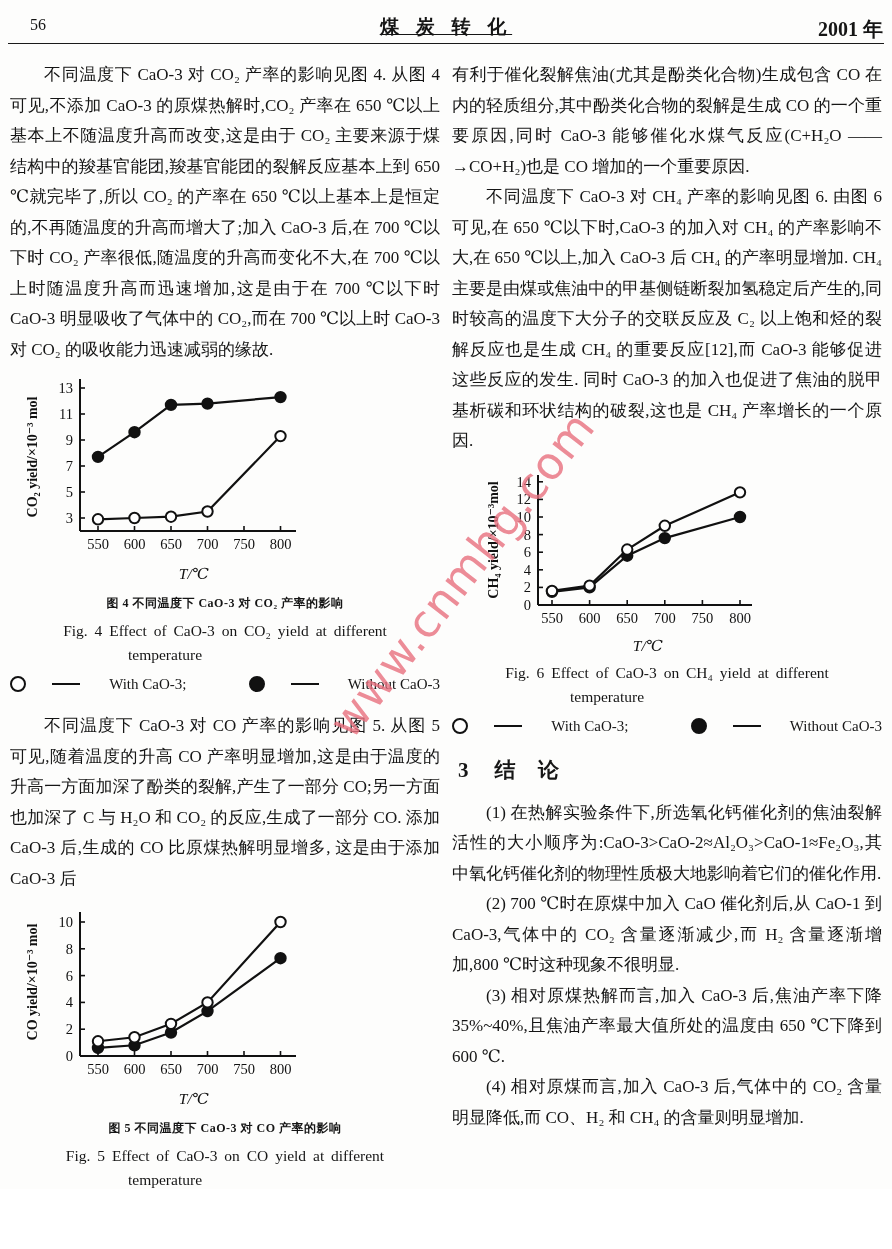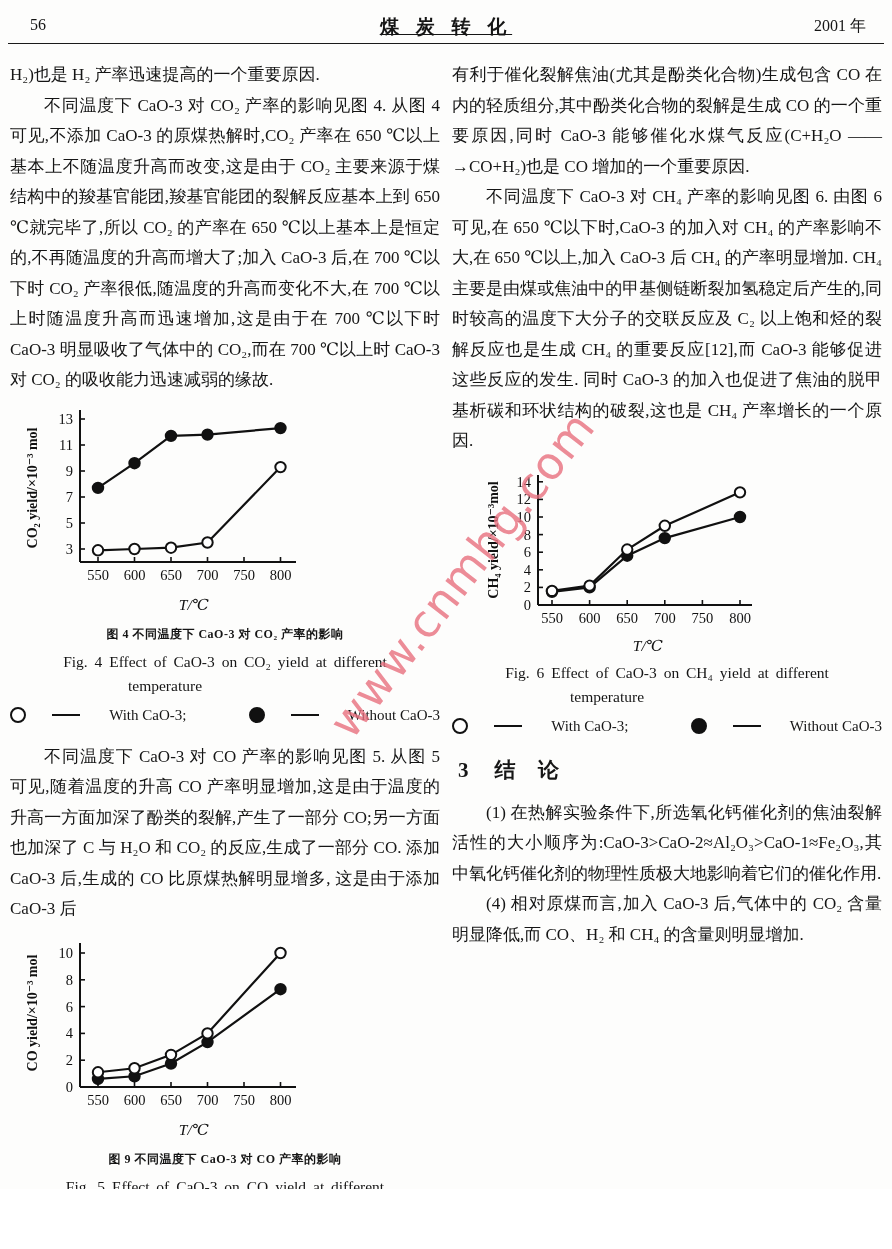--- a/index.html
+++ b/index.html
@@ -9,21 +9,21 @@
     width:892px;height:1189px;
     background:#fdfdfc;
     overflow:hidden;
     font-family:"Liberation Serif","DejaVu Serif",serif;
     color:#151515;
   }
   
   .hdr-pagenum{position:absolute;left:30px;top:16px;font-size:16px;}
   .hdr-title{position:absolute;left:0;right:0;top:14px;text-align:center;
     font-size:19px;font-weight:bold;white-space:pre;letter-spacing:6px;text-decoration:underline;}
-  .hdr-year{position:absolute;right:26px;top:16px;font-size:16px;}
+  .hdr-year{position:absolute;right:9px;top:16px;font-size:20px;font-weight:bold;}
   .hdr-rule{position:absolute;left:8px;right:8px;top:43px;border-top:1.6px solid #1a1a1a;}
   
   .col{position:absolute;top:60px;width:430px;}
   .col-left{left:10px;}
   .col-right{left:452px;}
   .col p{margin:0;font-size:17px;line-height:30.5px;text-align:justify;}
   p.indent{text-indent:2em;}
   
   .figure{margin-top:6px;margin-bottom:4px;}
   .figure svg{display:block;}
@@ -57,21 +57,20 @@
 <body>
 
 <div class="page">
 
   <span class="hdr-pagenum">56</span>
   <div class="hdr-title">煤 炭 转 化</div>
   <span class="hdr-year">2001 年</span>
   <div class="hdr-rule"></div>
 
   <div class="col col-left">
-    <p class="noindent">H₂)也是 H₂ 产率迅速提高的一个重要原因.</p>
     <p class="indent">不同温度下 CaO-3 对 CO₂ 产率的影响见图 4. 从图 4 可见,不添加 CaO-3 的原煤热解时,CO₂ 产率在 650 ℃以上基本上不随温度升高而改变,这是由于 CO₂ 主要来源于煤结构中的羧基官能团,羧基官能团的裂解反应基本上到 650 ℃就完毕了,所以 CO₂ 的产率在 650 ℃以上基本上是恒定的,不再随温度的升高而增大了;加入 CaO-3 后,在 700 ℃以下时 CO₂ 产率很低,随温度的升高而变化不大,在 700 ℃以上时随温度升高而迅速增加,这是由于在 700 ℃以下时 CaO-3 明显吸收了气体中的 CO₂,而在 700 ℃以上时 CaO-3 对 CO₂ 的吸收能力迅速减弱的缘故.</p>
 
     <div class="figure" style="margin-top:8px;">
       <svg style="margin-left:12px;" width="312" height="212" viewBox="0 0 312 212">
           <line x1="58" y1="6" x2="58" y2="158" stroke="#111" stroke-width="2"></line>
           <line x1="58" y1="158" x2="274" y2="158" stroke="#111" stroke-width="2"></line>
           <line x1="58" y1="145" x2="63" y2="145" stroke="#111" stroke-width="1.6"></line>
           <text x="51" y="150" text-anchor="end" font-size="14.5" font-family="&quot;Liberation Serif&quot;,&quot;DejaVu Serif&quot;,serif" fill="#111">3</text>
           <line x1="58" y1="119" x2="63" y2="119" stroke="#111" stroke-width="1.6"></line>
           <text x="51" y="124" text-anchor="end" font-size="14.5" font-family="&quot;Liberation Serif&quot;,&quot;DejaVu Serif&quot;,serif" fill="#111">5</text>
@@ -162,21 +161,21 @@
           <circle cx="185.5" cy="107.11" r="5.2" fill="#111" stroke="#111" stroke-width="2"></circle>
           <circle cx="258.5" cy="54.18000000000001" r="5.2" fill="#111" stroke="#111" stroke-width="2"></circle>
           <circle cx="76" cy="137.26" r="5.2" fill="#fff" stroke="#111" stroke-width="2"></circle>
           <circle cx="112.5" cy="133.24" r="5.2" fill="#fff" stroke="#111" stroke-width="2"></circle>
           <circle cx="149" cy="119.84" r="5.2" fill="#fff" stroke="#111" stroke-width="2"></circle>
           <circle cx="185.5" cy="98.4" r="5.2" fill="#fff" stroke="#111" stroke-width="2"></circle>
           <circle cx="258.5" cy="18" r="5.2" fill="#fff" stroke="#111" stroke-width="2"></circle>
           <text text-anchor="middle" font-size="14" font-weight="bold" font-family="&quot;Liberation Serif&quot;,&quot;DejaVu Serif&quot;,serif" fill="#111" transform="translate(15,78) rotate(-90)">CO yield/×10⁻³ mol</text>
           <text x="172" y="200" text-anchor="middle" font-size="15.5" font-style="italic" font-family="&quot;Liberation Serif&quot;,&quot;DejaVu Serif&quot;,serif" fill="#111">T/℃</text>
         </svg>
-      <div class="cap-zh">图 9  不同温度下 CaO-3 对 CO 产率的影响</div>
+      <div class="cap-zh">图 5  不同温度下 CaO-3 对 CO 产率的影响</div>
       <div class="cap-en">Fig. 5   Effect of CaO-3 on CO yield at different</div>
       <div class="cap-en2">temperature</div>
     </div>
   </div>
 
   <div class="col col-right">
     <p class="noindent">有利于催化裂解焦油(尤其是酚类化合物)生成包含 CO 在内的轻质组分,其中酚类化合物的裂解是生成 CO 的一个重要原因,同时 CaO-3 能够催化水煤气反应(C+H₂O ——→CO+H₂)也是 CO 增加的一个重要原因.</p>
     <p class="indent">不同温度下 CaO-3 对 CH₄ 产率的影响见图 6. 由图 6 可见,在 650 ℃以下时,CaO-3 的加入对 CH₄ 的产率影响不大,在 650 ℃以上,加入 CaO-3 后 CH₄ 的产率明显增加. CH₄ 主要是由煤或焦油中的甲基侧链断裂加氢稳定后产生的,同时较高的温度下大分子的交联反应及 C₂ 以上饱和烃的裂解反应也是生成 CH₄ 的重要反应[12],而 CaO-3 能够促进这些反应的发生. 同时 CaO-3 的加入也促进了焦油的脱甲基析碳和环状结构的破裂,这也是 CH₄ 产率增长的一个原因.</p>
 
     <div class="figure" style="margin-top:10px;">
@@ -237,17 +236,19 @@
           <span class="dash"></span>
           <span>Without CaO-3</span>
       </div>
     </div>
 
     <h2 class="section-h">
       <span class="snum">3</span><span class="st">结  论</span>
     </h2>
 
     <p class="indent">(1) 在热解实验条件下,所选氧化钙催化剂的焦油裂解活性的大小顺序为:CaO-3&gt;CaO-2≈Al₂O₃&gt;CaO-1≈Fe₂O₃,其中氧化钙催化剂的物理性质极大地影响着它们的催化作用.</p>
+    <p class="indent">(2) 700 ℃时在原煤中加入 CaO 催化剂后,从 CaO-1 到 CaO-3,气体中的 CO₂ 含量逐渐减少,而 H₂ 含量逐渐增加,800 ℃时这种现象不很明显.</p>
+    <p class="indent">(3) 相对原煤热解而言,加入 CaO-3 后,焦油产率下降 35%~40%,且焦油产率最大值所处的温度由 650 ℃下降到 600 ℃.</p>
     <p class="indent">(4) 相对原煤而言,加入 CaO-3 后,气体中的 CO₂ 含量明显降低,而 CO、H₂ 和 CH₄ 的含量则明显增加.</p>
   </div>
 
   <div class="watermark" style="color: rgb(233, 112, 127);">www.cnmhg.com</div>
 </div>
 
 </body></html>

